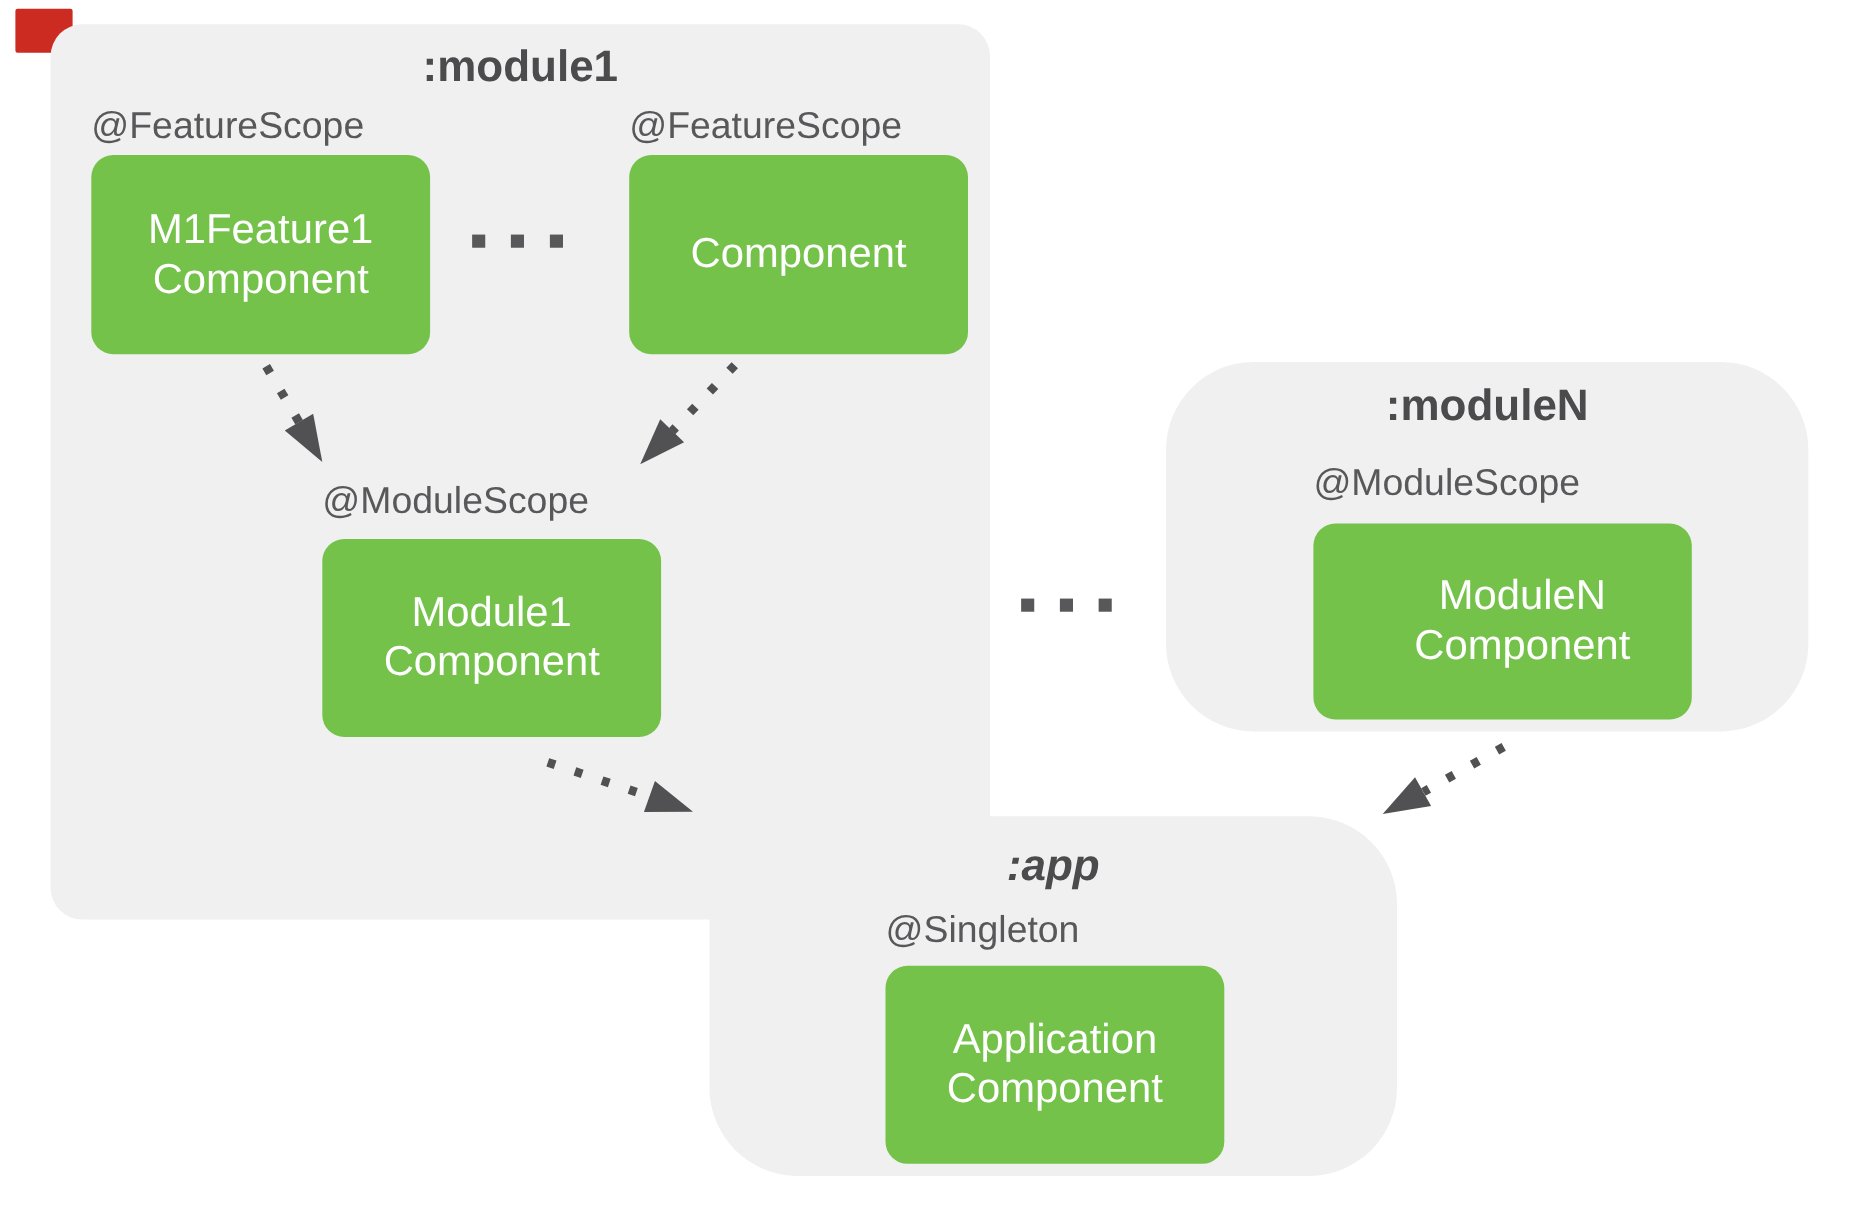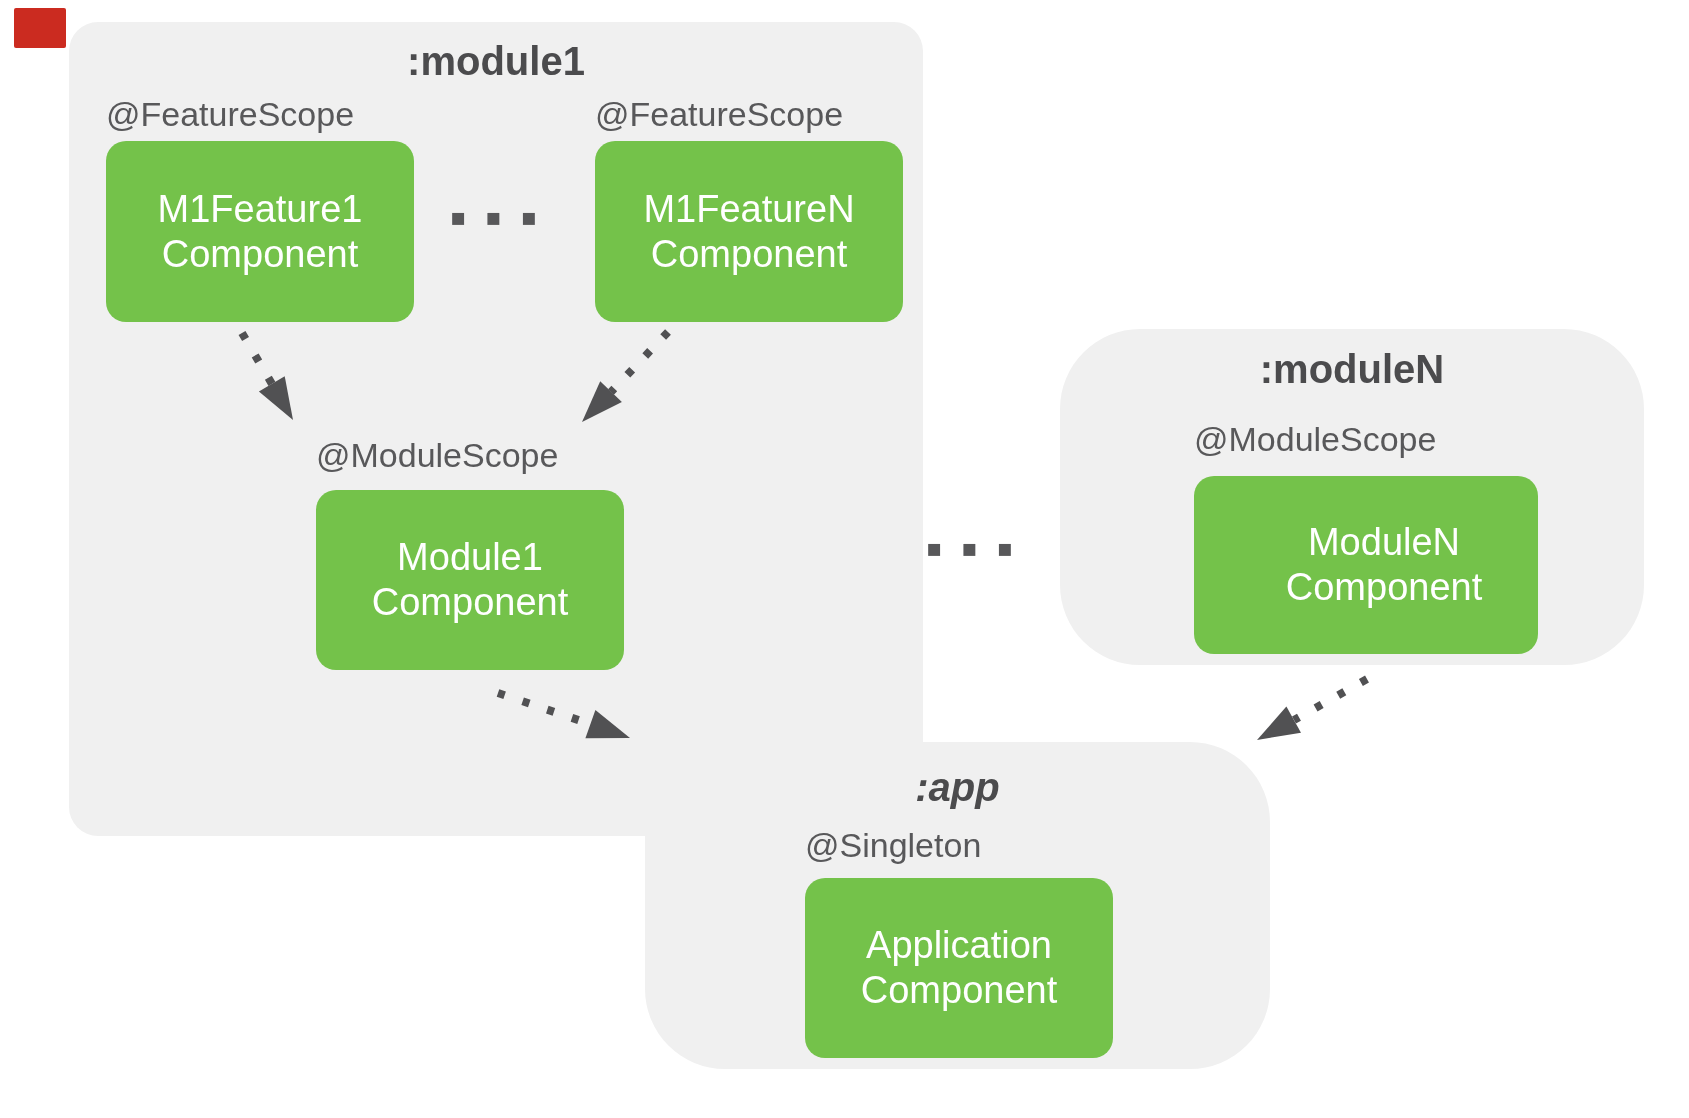--- a/index.html
+++ b/index.html
@@ -8,21 +8,21 @@
     width: 1689px;
     height: 1118px;
     background: #ffffff;
     overflow: hidden;
     font-family: "Liberation Sans", "DejaVu Sans", sans-serif;
   }
   .container {
     position: absolute;
     background: #f0f0f0;
   }
-  .container.module1 { left: 46px; top: 22px; width: 854px; height: 814px; border-radius: 29px; margin-left: 23px; }
+  .container.module1 { left: 46px; top: 22px; width: 854px; height: 814px; border-radius: 29px; }
   .container.moduleN { left: 1060px; top: 329px; width: 584px; height: 336px; border-radius: 80px; }
   .container.app     { left: 645px; top: 742px; width: 625px; height: 327px; border-radius: 80px; }
 
   .container-title {
     position: absolute;
     left: 0; width: 100%;
     text-align: center;
     font-size: 40px;
     font-weight: bold;
     line-height: 48px;
@@ -87,21 +87,20 @@
     <div class="scope-label" style="left:37px; width:308px; top:73px;">@FeatureScope</div>
     <div class="component-box" style="left:37px; top:119px; height:181px;">
       <span>M1Feature1</span>
       <span>Component</span>
     </div>
 
     <div class="dots" style="left:434px; top:195px;">▪▪▪</div>
 
     <div class="scope-label" style="left:526px; width:308px; top:73px;">@FeatureScope</div>
     <div class="component-box" style="left:526px; top:119px; height:181px;">
-      <span>M1FeatureN</span>
       <span>Component</span>
     </div>
 
     <div class="scope-label" style="left:247px; width:308px; top:414px;">@ModuleScope</div>
     <div class="component-box" style="left:247px; top:468px;">
       <span>Module1</span>
       <span>Component</span>
     </div>
   </div>
 

